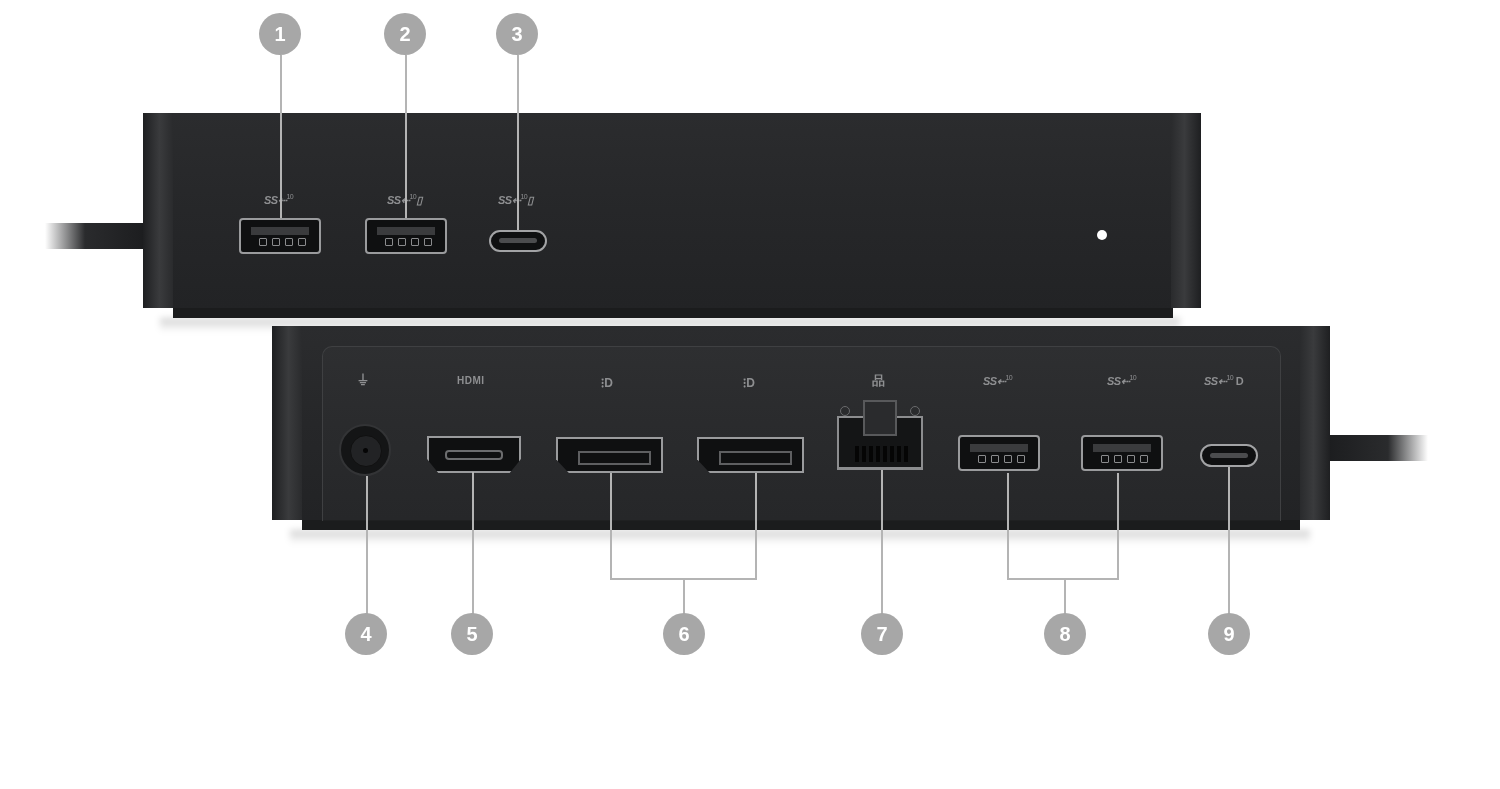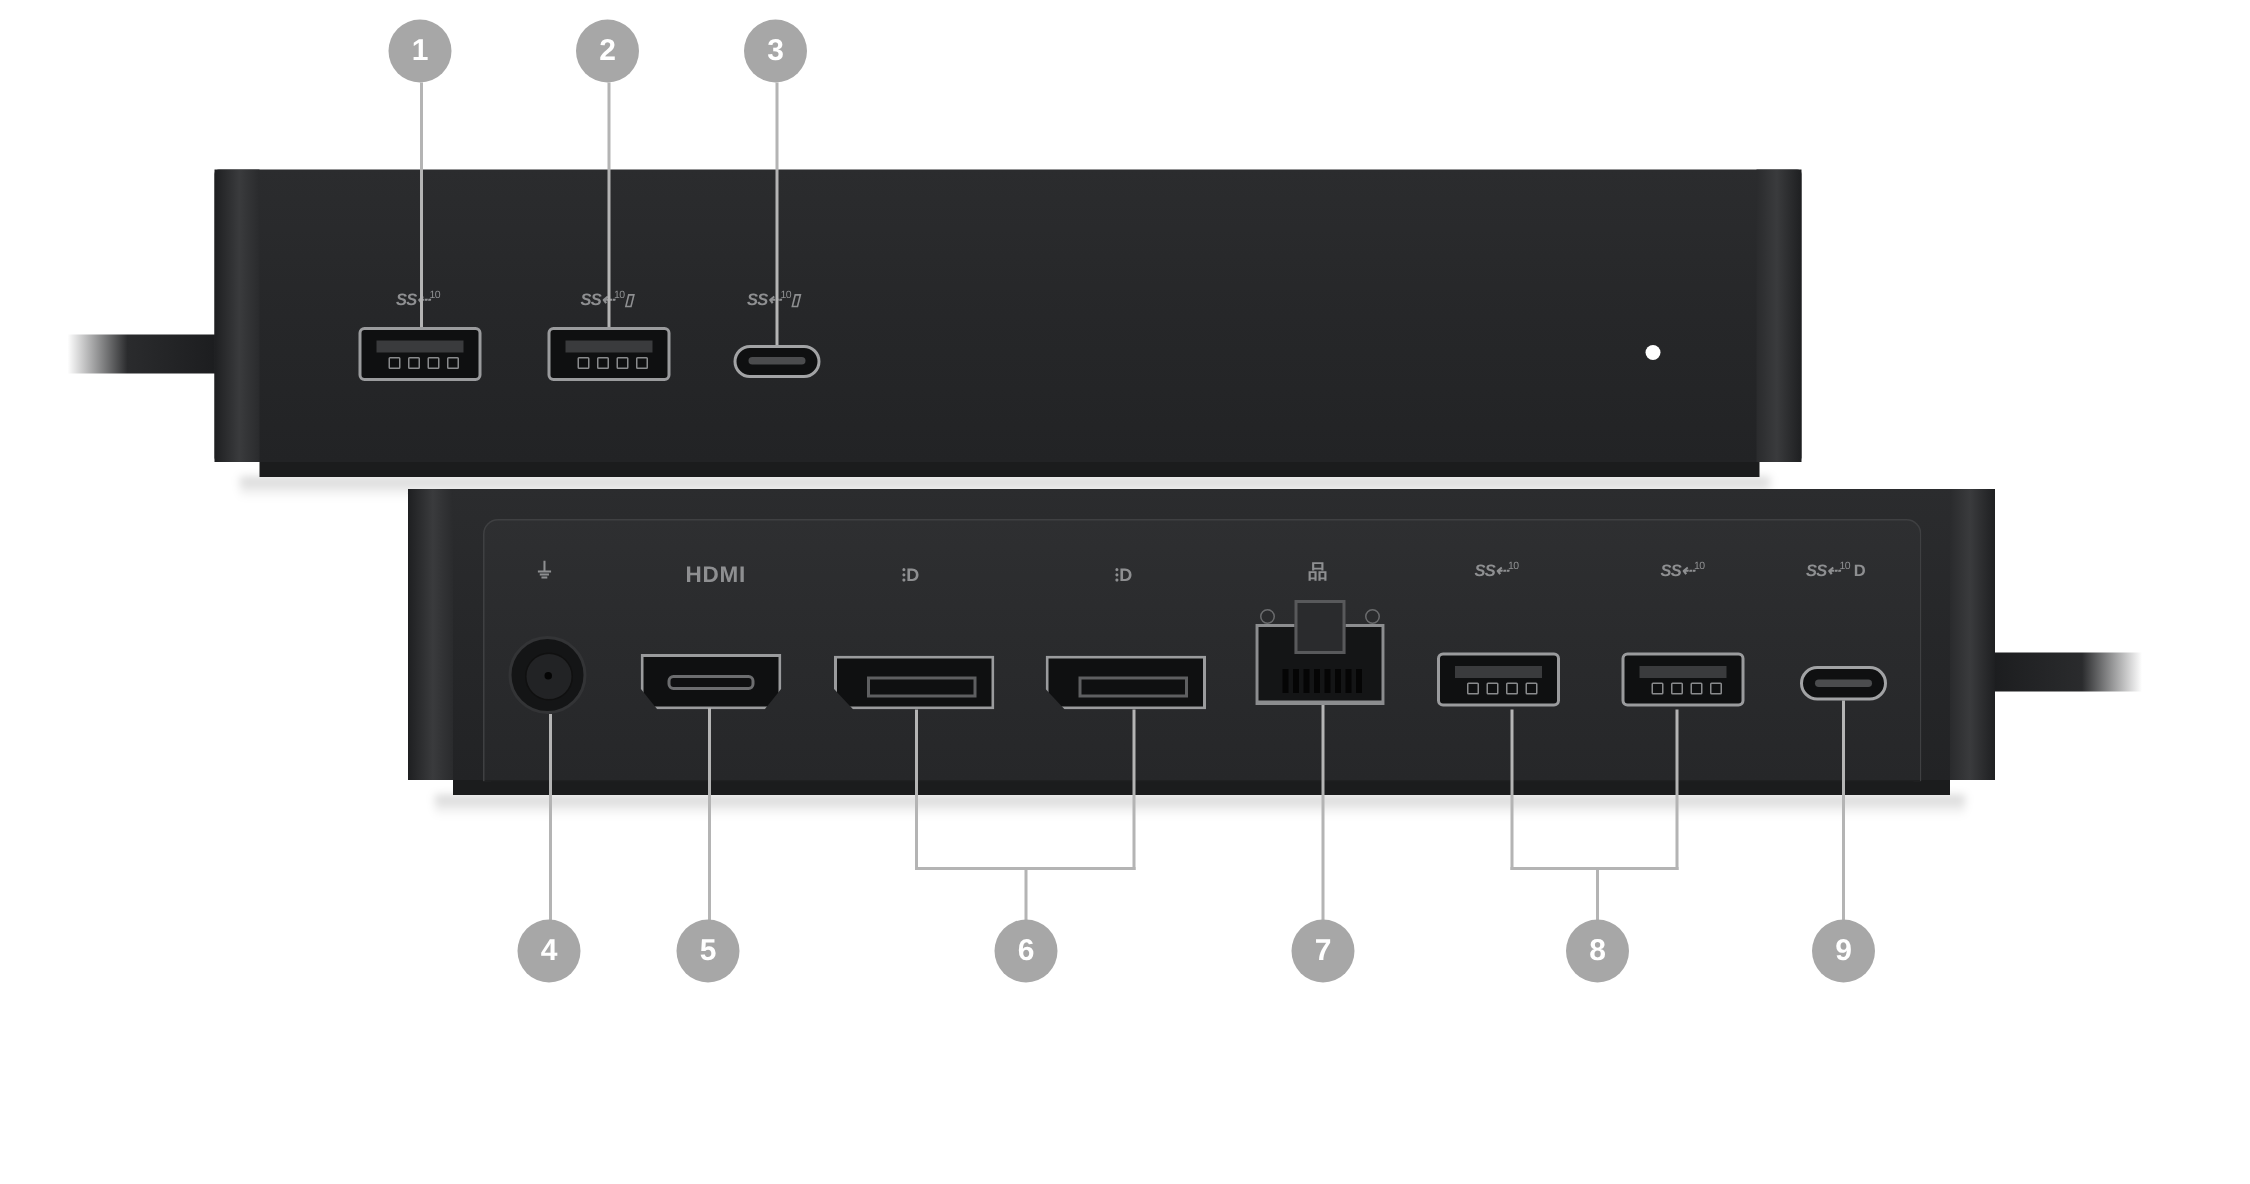--- a/index.html
+++ b/index.html
@@ -27,21 +27,21 @@
   .rj45 .tab{position:absolute;left:26px;width:34px;top:0;height:36px;background:#2a2b2d;border:2px solid #58595b;box-sizing:border-box;}
   .rj45 .teeth{position:absolute;left:18px;bottom:8px;display:flex;gap:3px;}
   .rj45 .teeth span{width:4px;height:16px;background:#050505;}
   .rj45 .led{position:absolute;top:6px;width:8px;height:8px;border-radius:50%;border:1px solid #6a6b6d;background:#2a2b2d;}
   .dcjack{position:absolute;width:52px;height:52px;border-radius:50%;background:#141516;border:2px solid #333436;box-sizing:border-box;}
   .dcjack .inner{position:absolute;left:9px;top:9px;width:30px;height:30px;border-radius:50%;background:#222325;border:1px solid #101010;}
   .dcjack .pin{position:absolute;left:22px;top:22px;width:5px;height:5px;border-radius:50%;background:#050505;}
   .led-white{position:absolute;width:10px;height:10px;border-radius:50%;background:#fff;}
   .lbl{position:absolute;color:#8e8f91;font-size:11px;font-style:italic;font-weight:bold;white-space:nowrap;letter-spacing:-0.5px;}
   .lbl sup{font-size:7px;font-style:normal;font-weight:normal;}
-  .lbl-plain{position:absolute;color:#8e8f91;font-size:15px;font-weight:bold;white-space:nowrap;}
+  .lbl-plain{position:absolute;color:#8e8f91;font-size:10px;font-weight:bold;white-space:nowrap;}
   
   .line{position:absolute;background:#b4b4b4;}
   .badge{position:absolute;width:42px;height:42px;border-radius:50%;background:#a7a7a7;color:#fff;font-weight:bold;font-size:20px;text-align:center;line-height:42px;font-family:"Liberation Sans",sans-serif;}
 </style>
 </head>
 <body>
 
 <div class="cable" style="left:45px;top:223px;width:100px;background:linear-gradient(90deg,rgba(255,255,255,1) 0%,#2a2b2d 40%,#1c1d1f 100%);"></div>
 <div class="shadow" style="left:160px;top:318px;width:1020px;height:14px;"></div>
 <div class="lip" style="left:173px;top:300px;width:1000px;height:18px;"></div>

